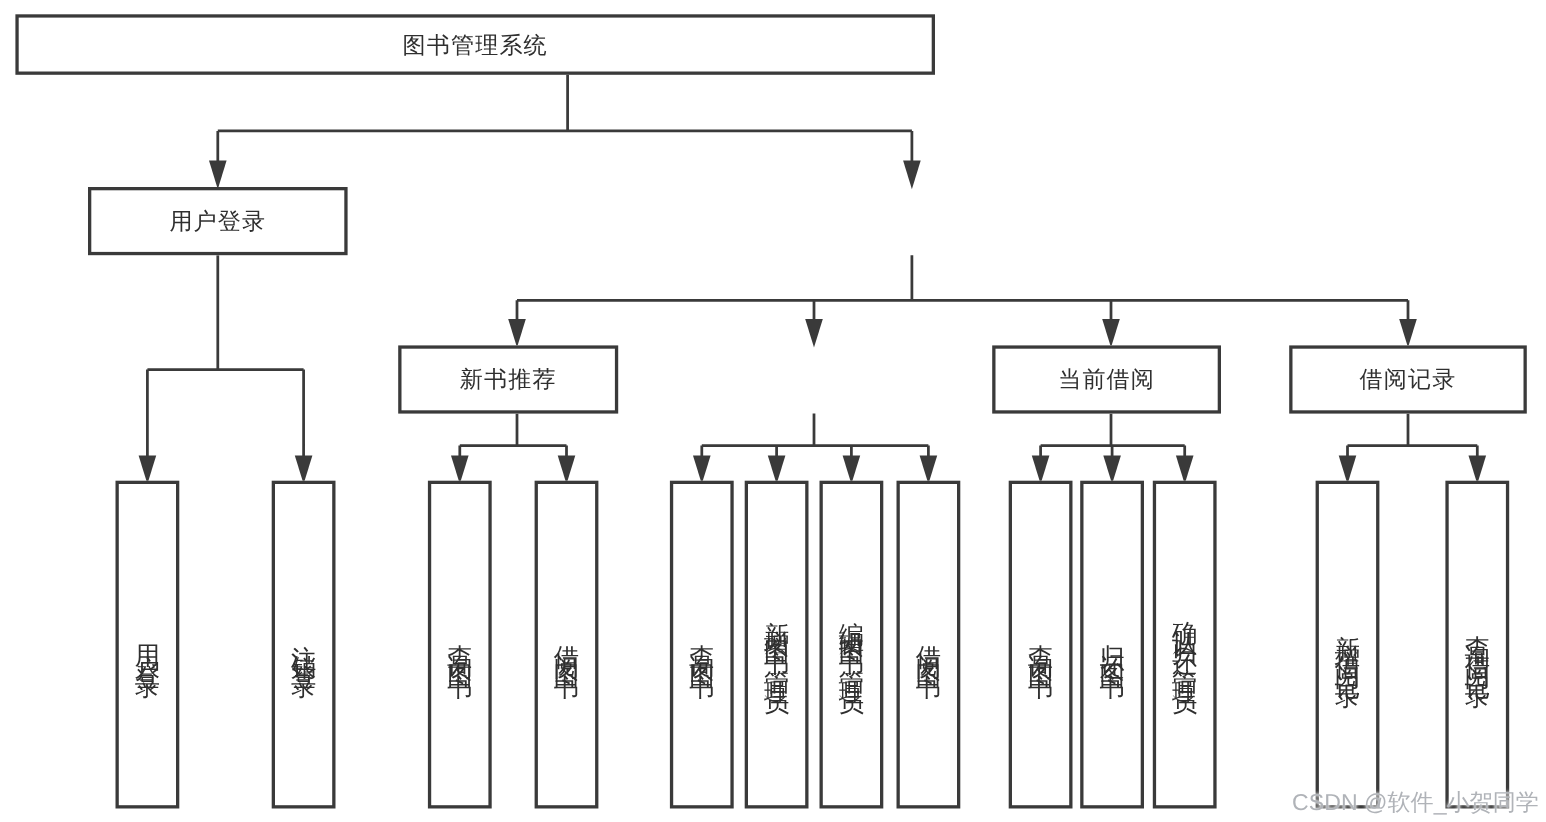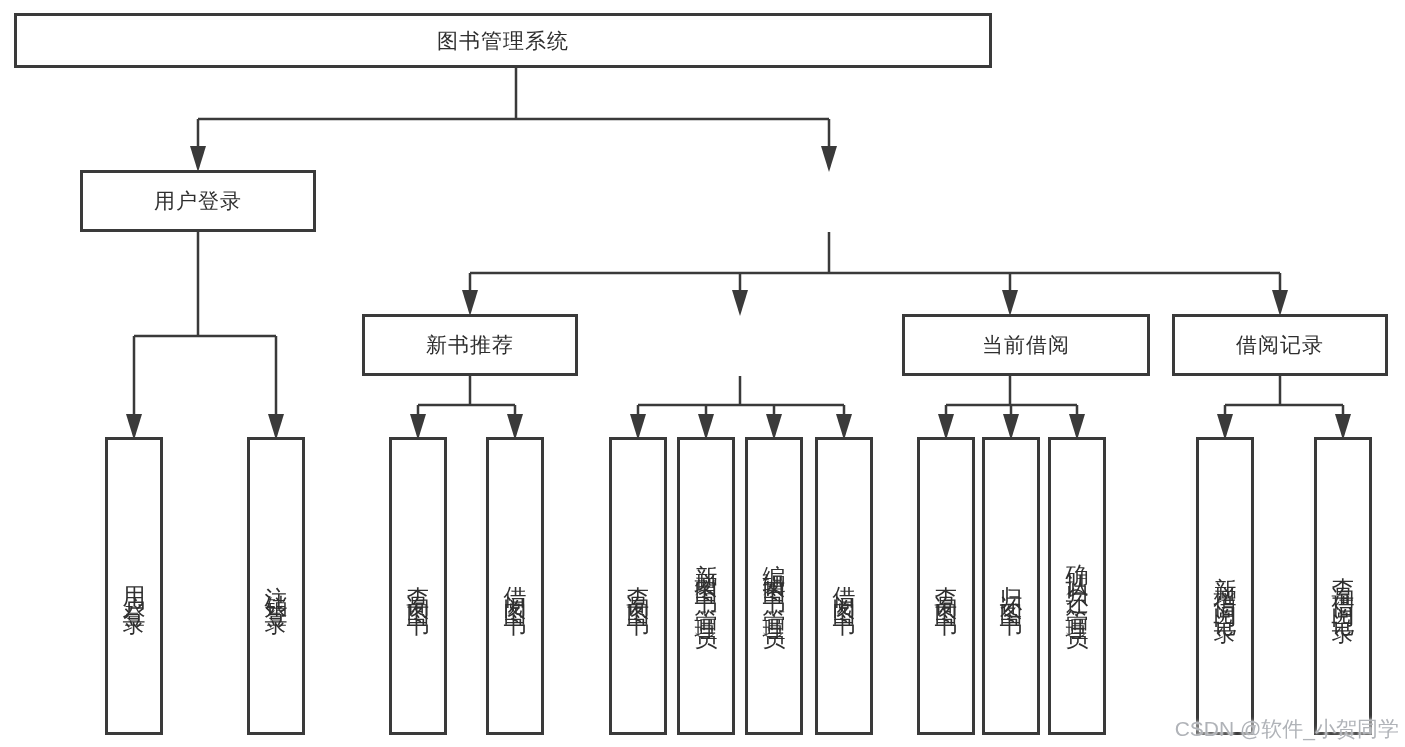--- a/index.html
+++ b/index.html
@@ -18,26 +18,26 @@
     position:absolute;
     box-sizing:border-box;
     border:3px solid #3a3a3a;
     background:#ffffff;
     display:flex;
     align-items:center;
     justify-content:center;
     color:#2f2f2f;
   }
   .h-label { font-size:21px; letter-spacing:1px; white-space:nowrap; }
-  .root-box    { left:14px;  top:13px;  width:978px; height:55px; }
+  .root-box    { left:14px;  top:13px;  width:836px; height:55px; }
   .box-user    { left:80px;  top:170px; width:236px;  height:62px; }
   .box-book    { left:711px; top:170px; width:236px;  height:62px; }
-  .box-g1      { left:362px; top:314px; width:216px;  height:62px; }
+  .box-g1      { left:362px; top:314px; width:200px;  height:62px; }
   .box-g2      { left:632px; top:314px; width:216px;  height:62px; }
-  .box-g3      { left:902px; top:314px; width:248px;  height:62px; }
+  .box-g3      { left:902px; top:314px; width:208px;  height:62px; }
   .box-g4      { left:1172px;top:314px; width:216px;  height:62px; }
   .leaf { top:437px; width:58px; height:298px; }
   .v-label {
     writing-mode:vertical-lr;
     text-orientation:mixed;
     font-size:23px;
     letter-spacing:9px;
     line-height:1;
     white-space:nowrap;
   }

